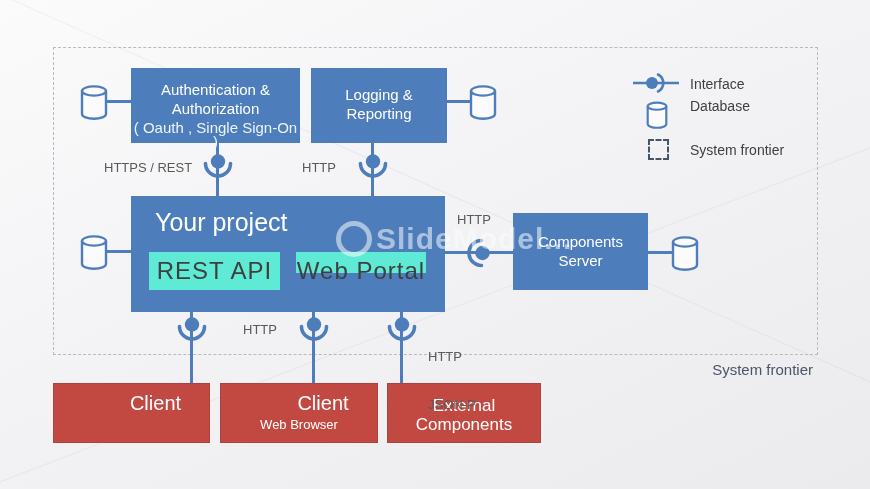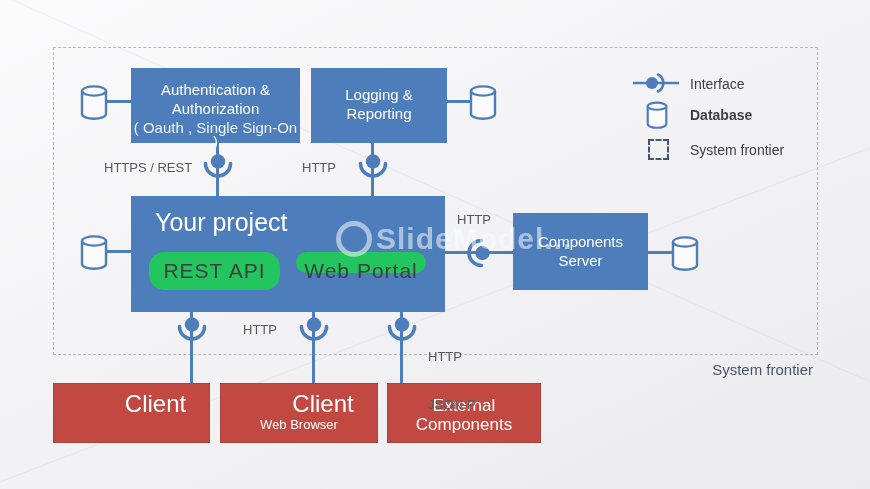--- a/index.html
+++ b/index.html
@@ -14,22 +14,22 @@
   .blue{background:#4d7dba;}
   .red{background:#c24942;border:1px solid #ae423c;}
   .nt{font-size:15px;line-height:19px;}
   .nsub{font-size:15px;line-height:14px;margin-top:3px;color:#eef3fa;}
   .conn{position:absolute;background:#4d7dba;}
   .h{height:3px;}
   .v{width:3px;}
   .icon{position:absolute;}
   .lbl{position:absolute;color:#595959;font-size:13px;line-height:16px;white-space:pre;}
   .project-title{position:absolute;left:24px;top:12px;font-size:25px;color:#ffffff;}
-  .white-box{position:absolute;background:#22c55e;color:#3f3f3f;font-size:21px;line-height:38px;text-align:center;letter-spacing:1px;border-radius:15px;}
-  .client-title{font-size:24px;line-height:25px;margin-top:7px;margin-left:48px;}
+  .white-box{position:absolute;background:#5eead4;color:#3f3f3f;font-size:24px;line-height:38px;text-align:center;letter-spacing:1px;}
+  .client-title{font-size:20px;line-height:25px;margin-top:7px;margin-left:48px;}
   .client-sub{font-size:13px;line-height:17px;}
   .ext-line{font-size:17px;line-height:19px;}
   .legend-text{position:absolute;color:#404040;font-size:14px;}
   .frontier-glyph{position:absolute;left:648px;top:139px;width:17px;height:17px;border:2px dashed #44546a;}
   .frontier-label{position:absolute;left:695px;top:361px;width:118px;text-align:right;color:#4a5568;font-size:15px;}
   .watermark{position:absolute;left:336px;top:221px;display:flex;align-items:center;z-index:30;pointer-events:none;}
   .wm-ring{width:26px;height:26px;border:5px solid rgba(250,251,253,0.55);border-radius:50%;margin-right:4px;}
   .wm-text{font-size:30px;font-weight:bold;color:rgba(250,251,253,0.55);letter-spacing:1px;}
 </style>
 </head>
@@ -142,21 +142,21 @@
     <path d="M0 12 H46" stroke="#4d7dba" stroke-width="2.6"></path>
     <circle cx="19" cy="12" r="6" fill="#4d7dba"></circle>
     <path d="M25 3.5 A9.5 9.5 0 0 1 25 20.5" fill="none" stroke="#4d7dba" stroke-width="2.6" stroke-linecap="round"></path>
   </svg>
   <div class="legend-text" style="left:690px;top:76px;">Interface</div>
 
   <svg class="icon" style="left:645px;top:100px;" width="24" height="31" viewBox="0 0 30 40">
     <path d="M3 8 V31 A12 4.8 0 0 0 27 31 V8" fill="#fbfbfd" stroke="#4d7dba" stroke-width="2.8"></path>
     <ellipse cx="15" cy="8" rx="12" ry="4.6" fill="#fbfbfd" stroke="#4d7dba" stroke-width="2.8"></ellipse>
   </svg>
-  <div class="legend-text" style="left:690px;top:107px;font-weight:bold;">Database</div>
+  <div class="legend-text" style="left:690px;top:98px;">Database</div>
 
   <div class="frontier-glyph"></div>
   <div class="legend-text" style="left:690px;top:142px;">System frontier</div>
 
   <div class="frontier-label">System frontier</div>
 
   <div class="watermark">
     <div class="wm-ring"></div>
     <div class="wm-text">SlideModel...</div>
   </div>

